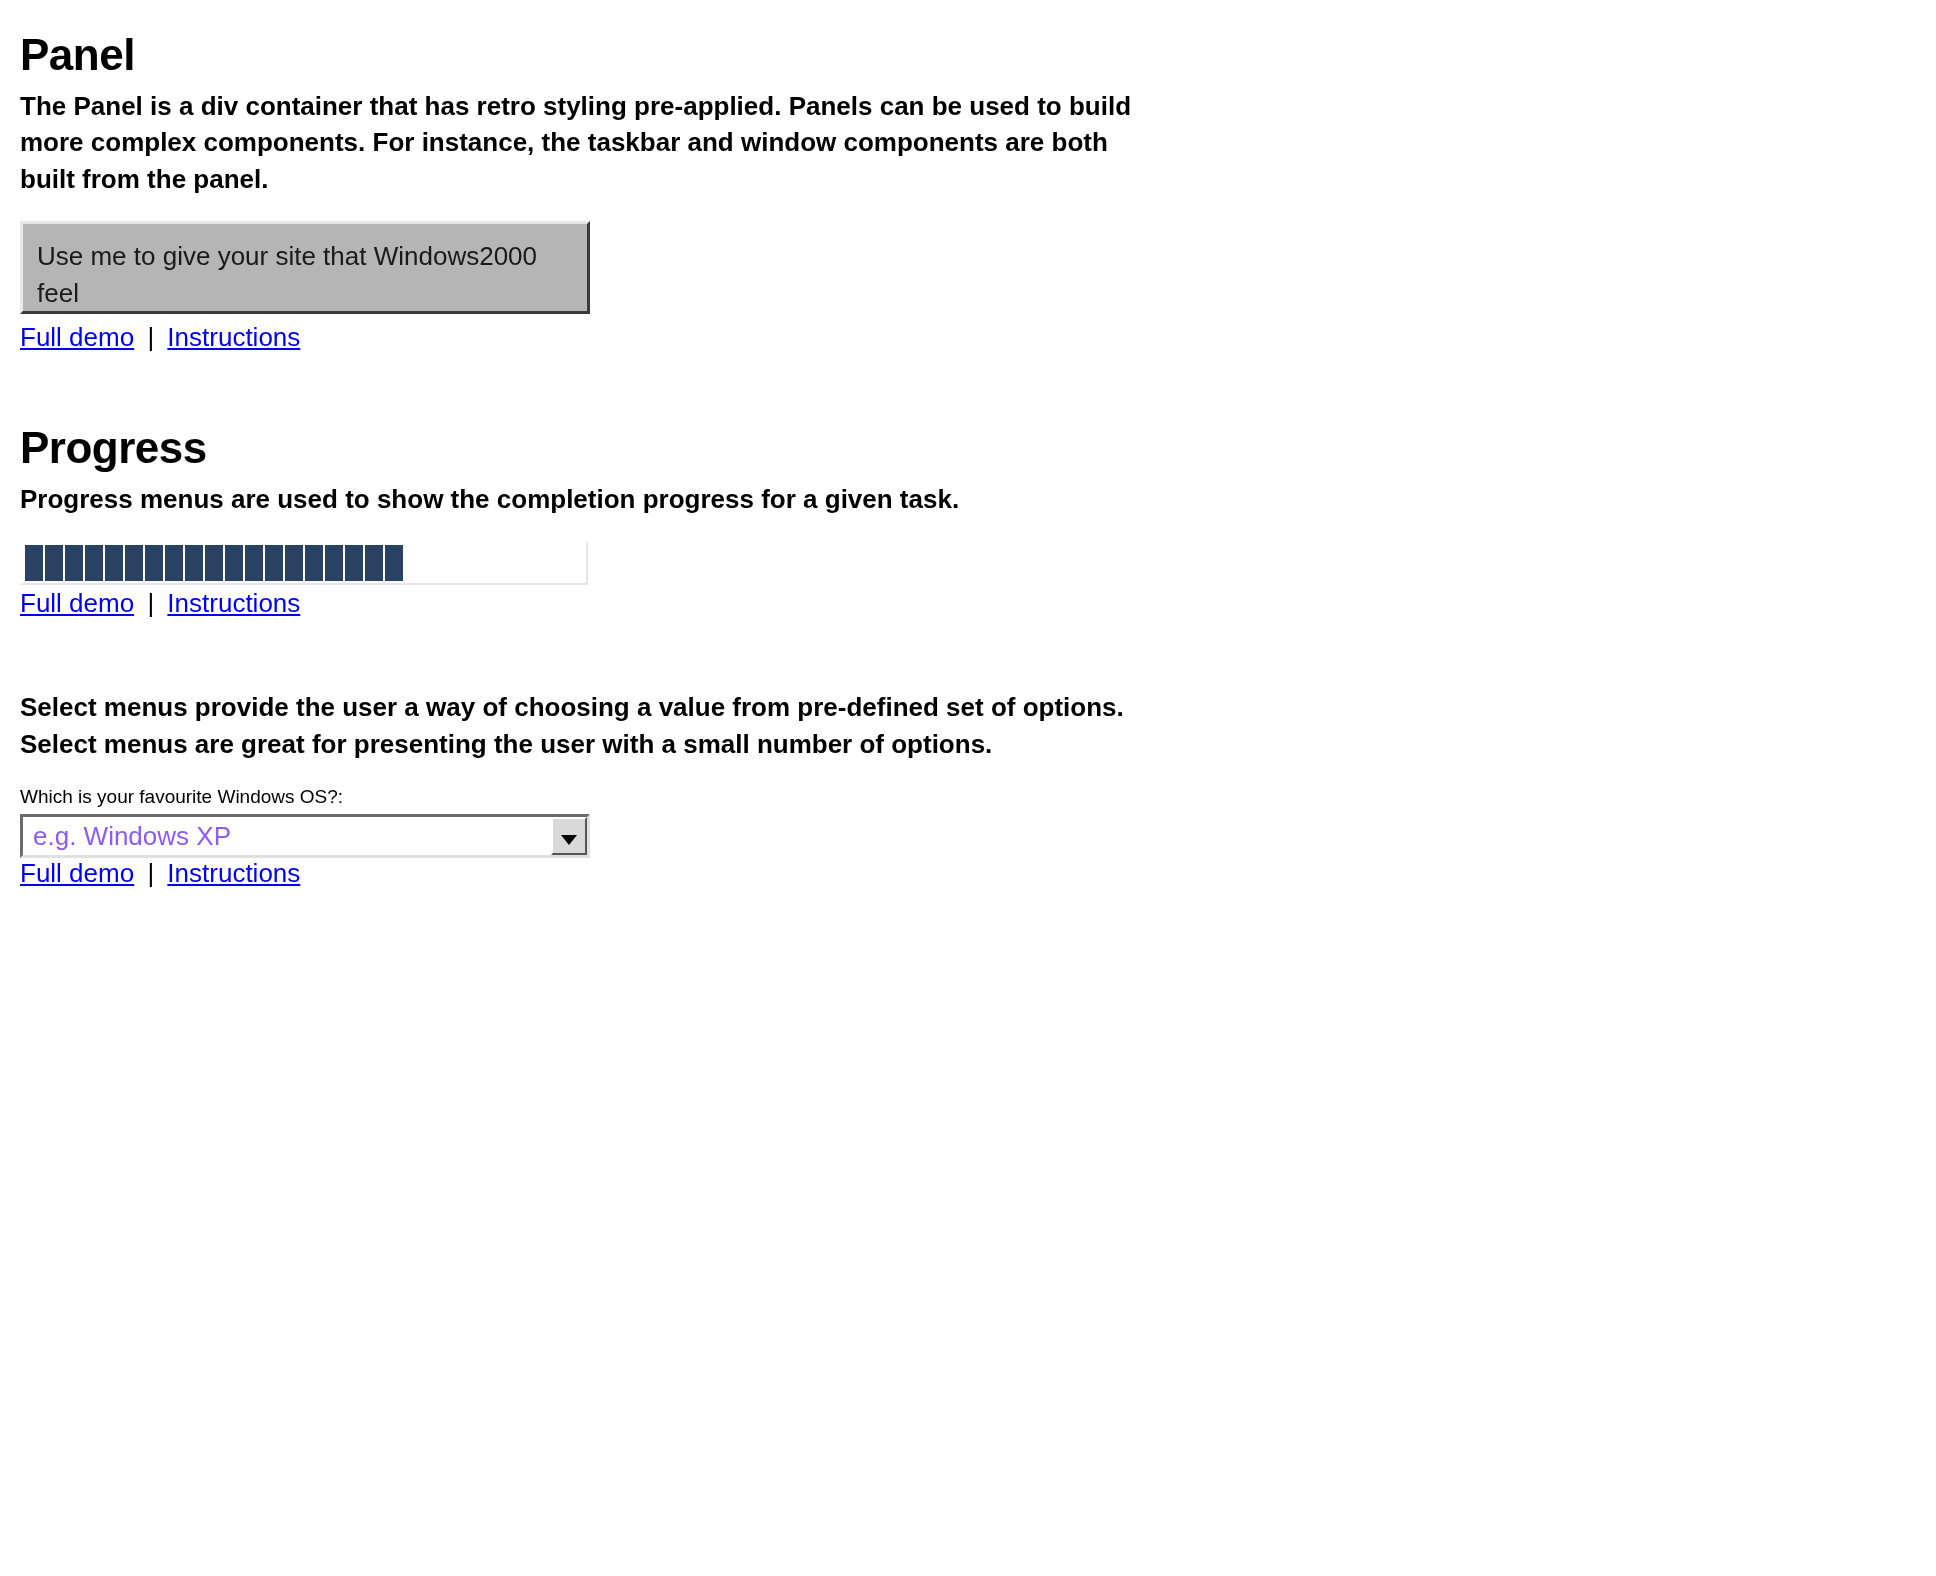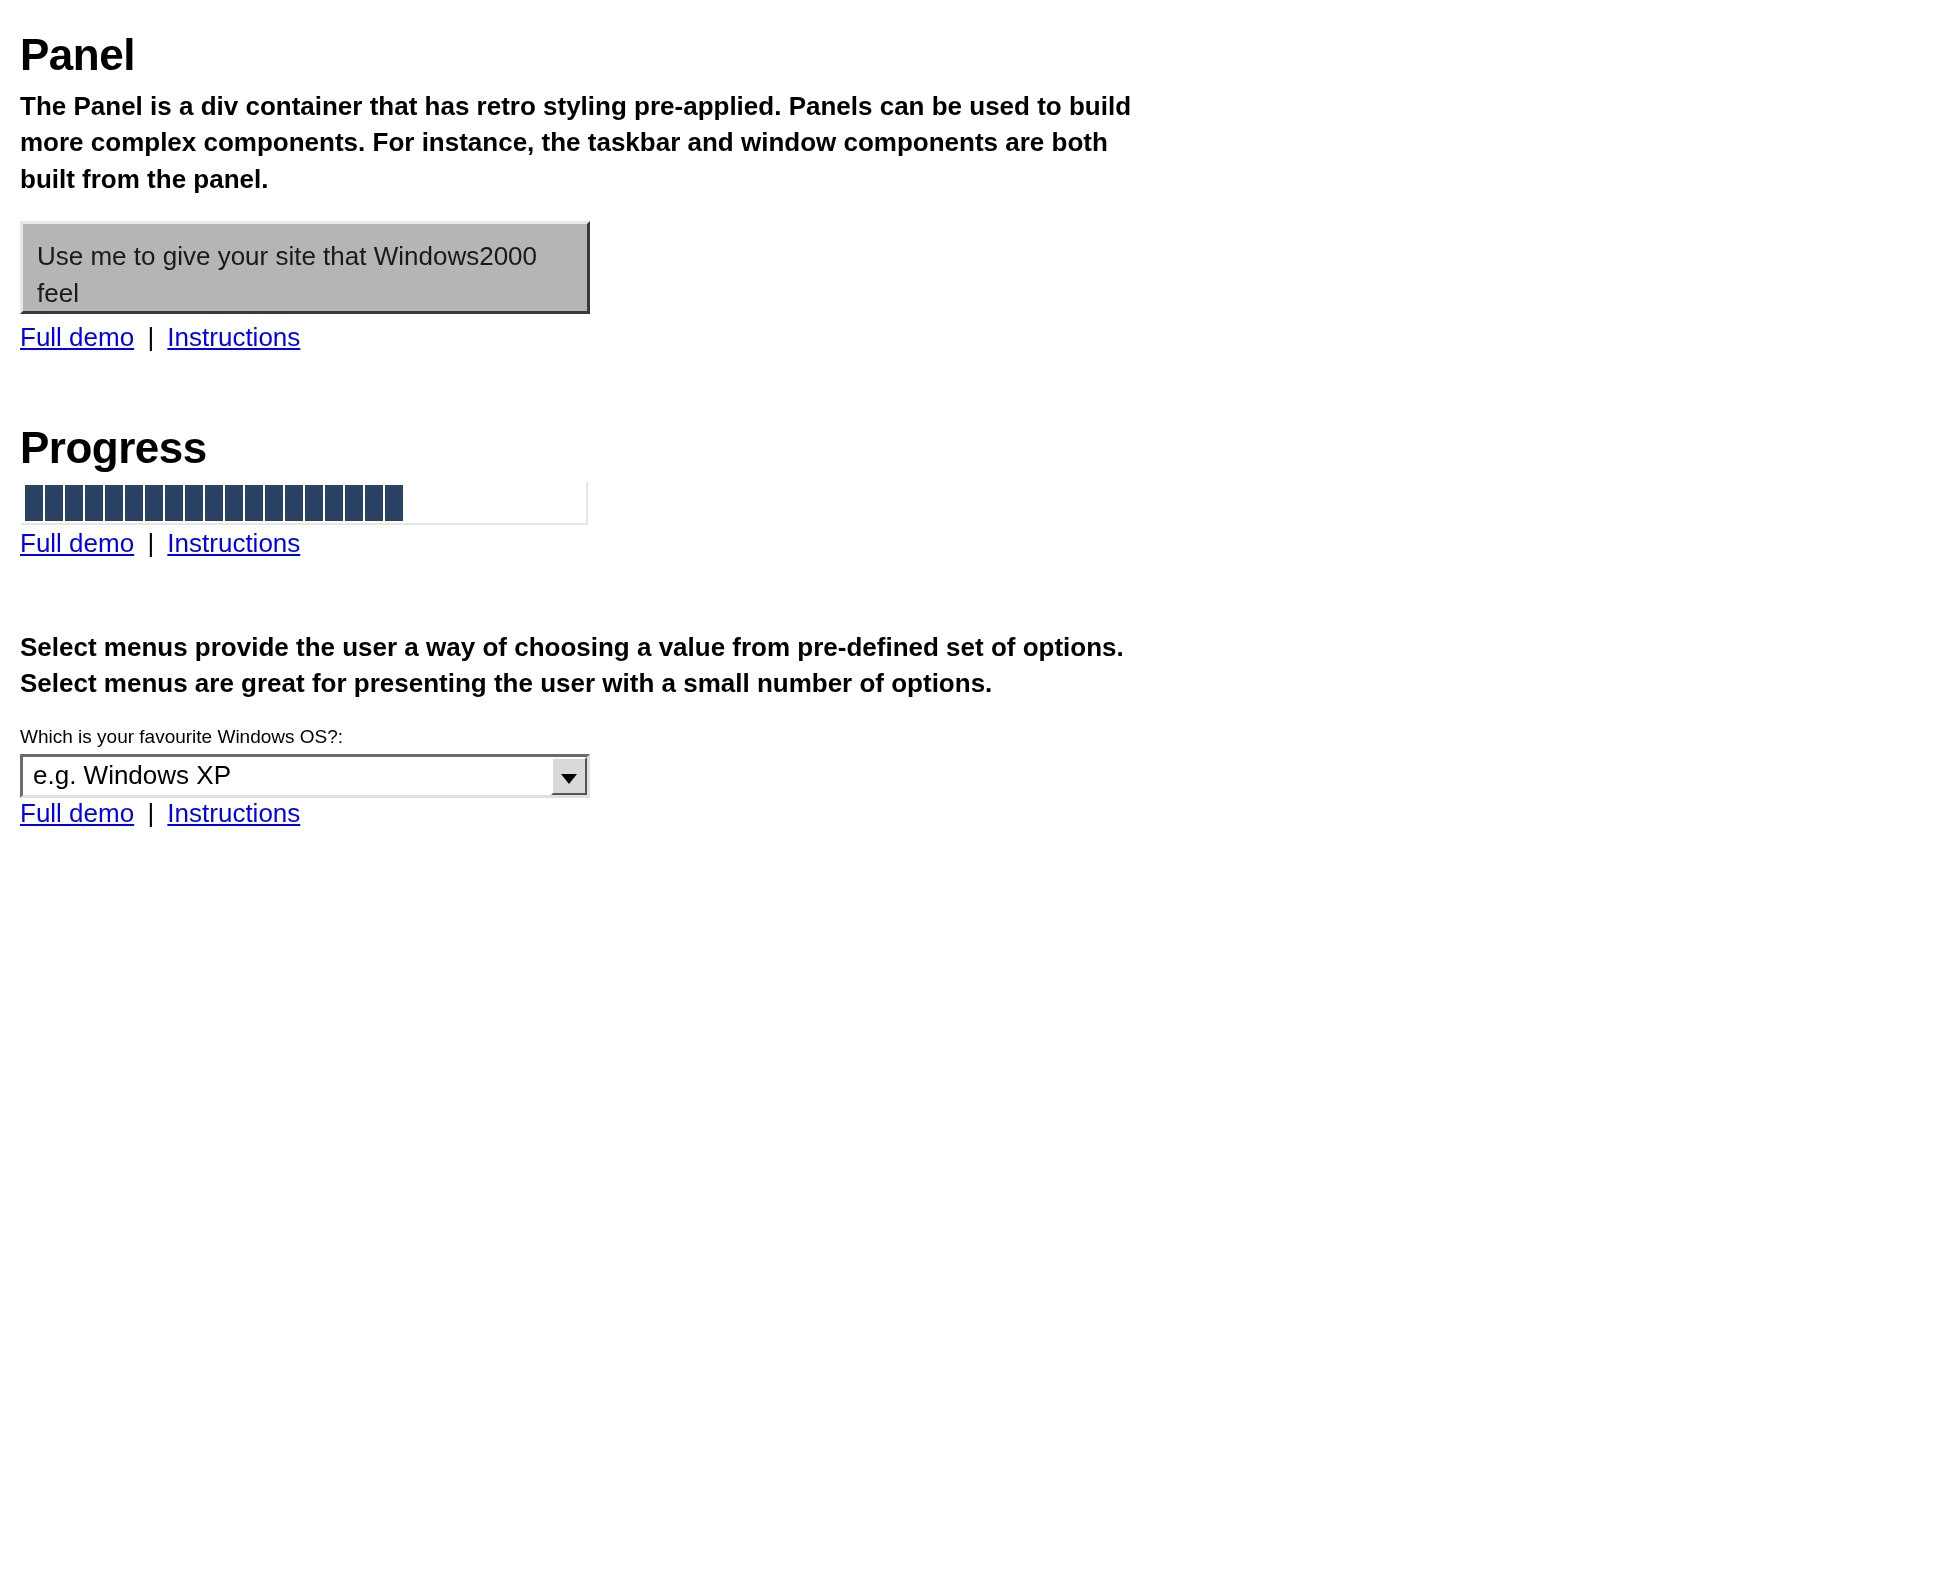--- a/index.html
+++ b/index.html
@@ -92,21 +92,21 @@
       border-top: 3px solid #6b6b6b;
       border-left: 3px solid #6b6b6b;
       border-right: 3px solid #e0e0e0;
       border-bottom: 3px solid #e0e0e0;
       cursor: pointer;
     }
     .retro-select-value {
       flex: 1;
       padding: 2px 10px;
       font-size: 26px;
-      color: #000000;
+      color: #8b5cf6;
       display: flex;
       align-items: center;
     }
     .retro-select-button {
       width: 36px;
       background: #d9d9d9;
       border-top: 2px solid #fff;
       border-left: 2px solid #fff;
       border-right: 2px solid #555;
       border-bottom: 2px solid #555;
@@ -126,20 +126,21 @@
   <div class="heading">Panel</div>
   <div class="description">The Panel is a div container that has retro styling pre-applied. Panels can be used to build more complex components. For instance, the taskbar and window components are both built from the panel.</div>
   <div class="retro-panel">Use me to give your site that Windows2000 feel</div>
   <div class="links-row">
     <a href="#">Full demo</a><span class="pipe"> | </span><a href="#">Instructions</a>
   </div>
 </div>
 
 <div class="section">
   <div class="heading">Progress</div>
+  <div class="description">Progress menus are used to show the completion progress for a given task.</div>
   <div class="progress-outer" id="progress-bar" style="width: 568px;">
       <div class="progress-block"></div>
       <div class="progress-block"></div>
       <div class="progress-block"></div>
       <div class="progress-block"></div>
       <div class="progress-block"></div>
       <div class="progress-block"></div>
       <div class="progress-block"></div>
       <div class="progress-block"></div>
       <div class="progress-block"></div>

